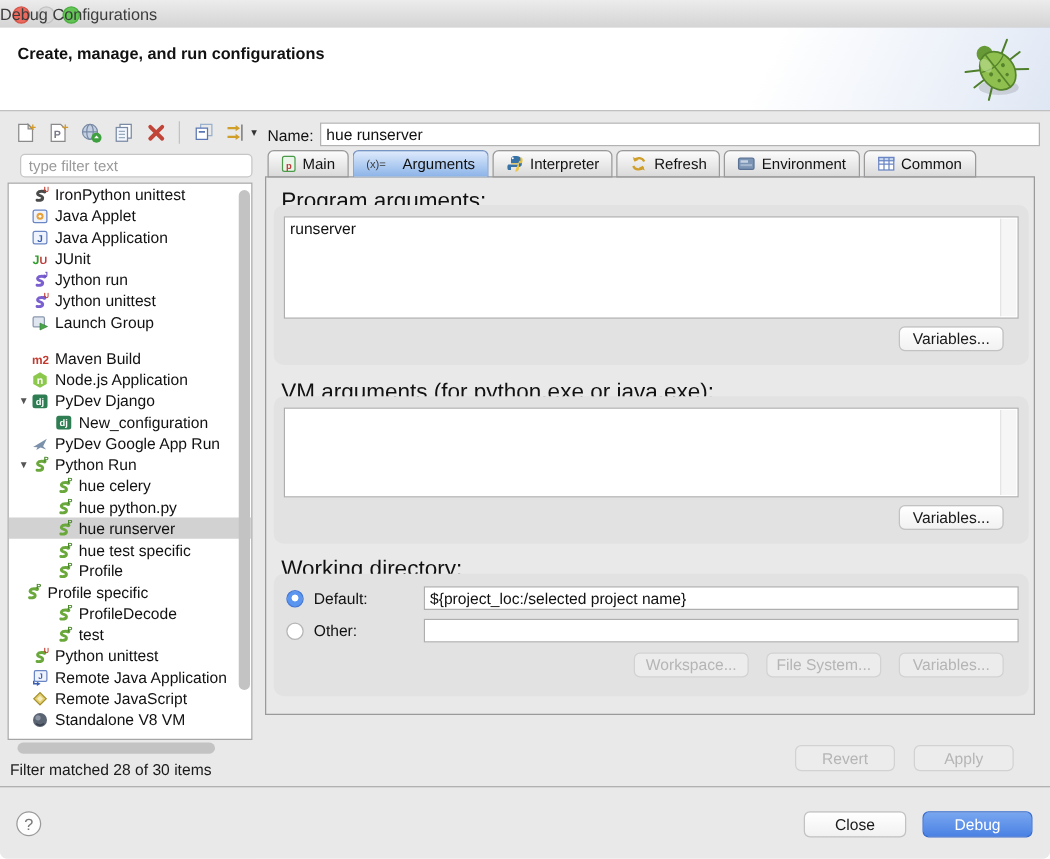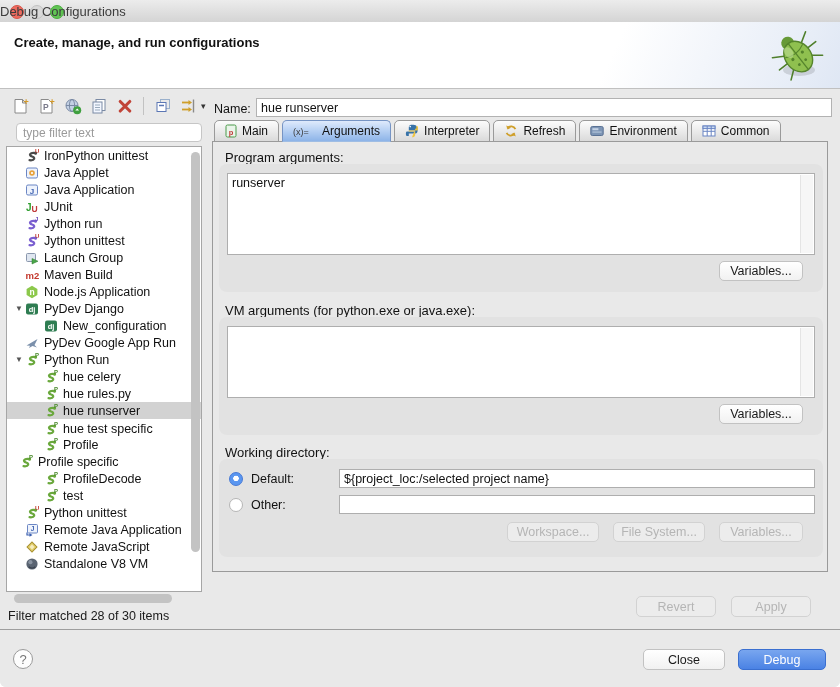--- a/index.html
+++ b/index.html
@@ -51,21 +51,21 @@
   .tabs{position:absolute;left:214px;top:31px;display:flex;gap:3px;z-index:2;}
   .tab{height:22px;box-sizing:border-box;display:flex;align-items:center;gap:5px;padding:0 10px;
        font-size:12px;color:#111;background:linear-gradient(#fcfcfc,#dadada);
        border:1px solid #9a9a9a;border-radius:5px 5px 0 0;}
   .tab.selected{background:linear-gradient(#dfeafc 0%,#b9d2f4 45%,#8db4e8 100%);
                 border-color:#7694c4;border-bottom:1px solid #9fbde4;font-weight:normal;}
   .tab .ticn{height:14px;display:flex;align-items:center;}
   .tab .ticn svg{display:block;}
   .tabpanel{position:absolute;left:212px;top:52px;width:616px;height:431px;border:1px solid #9a9a9a;
             box-sizing:border-box;background:#e9e9e9;z-index:1;}
-  .sec-label{position:absolute;font-size:13px;color:#111;}
+  .sec-label{position:absolute;font-size:18px;color:#111;}
   .group{position:absolute;left:6px;background:#e2e2e2;border-radius:8px;}
   .textbox{position:absolute;left:8px;top:9px;right:8px;background:#fff;border:1px solid #aeaeae;
            font-size:12.5px;color:#111;padding:2px 14px 2px 4px;box-sizing:border-box;overflow:hidden;}
   .textbox .inner-scroll{position:absolute;right:1px;top:1px;bottom:1px;width:12px;background:#f6f6f6;border-left:1px solid #e4e4e4;}
   .btn{height:20px;border:1px solid #c2c2c2;border-radius:5px;background:linear-gradient(#ffffff,#f1f1f1);
        font-size:12.5px;color:#1a1a1a;display:flex;align-items:center;justify-content:center;
        font-family:"Liberation Sans","DejaVu Sans",sans-serif;box-sizing:border-box;}
   .btn.disabled{color:#b5b5b5;background:#ececec;border-color:#d2d2d2;}
   .radio{width:14px;height:14px;border-radius:50%;box-sizing:border-box;flex:none;}
   .radio.on{background:radial-gradient(circle at 50% 45%,#ffffff 0 2.5px,#5a96f0 3px);border:1px solid #4579d6;}
@@ -250,21 +250,21 @@
         <div class="trow" style="padding-left: 6px;">
           <span class="arrow"></span>
           <span class="ticon">
             <svg viewBox="0 0 14 14">
               <rect x="1.5" y="2.5" width="9" height="8" rx="1" fill="#dfe6f0" stroke="#8a97ad"></rect>
               <path d="M7 7.5 L13 10.2 L7 13 Z" fill="#4aa64a" stroke="#2a7a2a" stroke-width="0.5"></path>
             </svg>
           </span>
           <span class="tlabel">Launch Group</span>
         </div>
-        <div class="trow" style="padding-left: 6px;">
+        <div class="trow" style="padding-left: 6px; margin-top: 12px;">
           <span class="arrow"></span>
           <span class="ticon">
             <svg viewBox="0 0 14 14">
               <text x="0.5" y="11" font-size="9.5" font-weight="bold" fill="#c4392e">m2</text>
             </svg>
           </span>
           <span class="tlabel">Maven Build</span>
         </div>
         <div class="trow" style="padding-left: 6px;">
           <span class="arrow"></span>
@@ -329,21 +329,21 @@
         </div>
         <div class="trow" style="padding-left: 25px;">
           <span class="arrow"></span>
           <span class="ticon">
             <svg viewBox="0 0 14 14">
               <path d="M10.5 4.2 C4.5 3.2 3.6 6.6 7 7.5 C10.4 8.4 10 11.8 4.6 11.2" fill="none" stroke="#6aa83c" stroke-width="2.3" stroke-linecap="round"></path>
               <circle cx="10.6" cy="4.1" r="1.6" fill="#6aa83c"></circle>
               <text x="10" y="4.4" font-size="6" font-weight="bold" fill="#4a8a2c">P</text>
             </svg>
           </span>
-          <span class="tlabel">hue rules.py</span>
+          <span class="tlabel">hue python.py</span>
         </div>
         <div class="trow sel" style="padding-left: 25px;">
           <span class="arrow"></span>
           <span class="ticon">
             <svg viewBox="0 0 14 14">
               <path d="M10.5 4.2 C4.5 3.2 3.6 6.6 7 7.5 C10.4 8.4 10 11.8 4.6 11.2" fill="none" stroke="#6aa83c" stroke-width="2.3" stroke-linecap="round"></path>
               <circle cx="10.6" cy="4.1" r="1.6" fill="#6aa83c"></circle>
               <text x="10" y="4.4" font-size="6" font-weight="bold" fill="#4a8a2c">P</text>
             </svg>
           </span>

